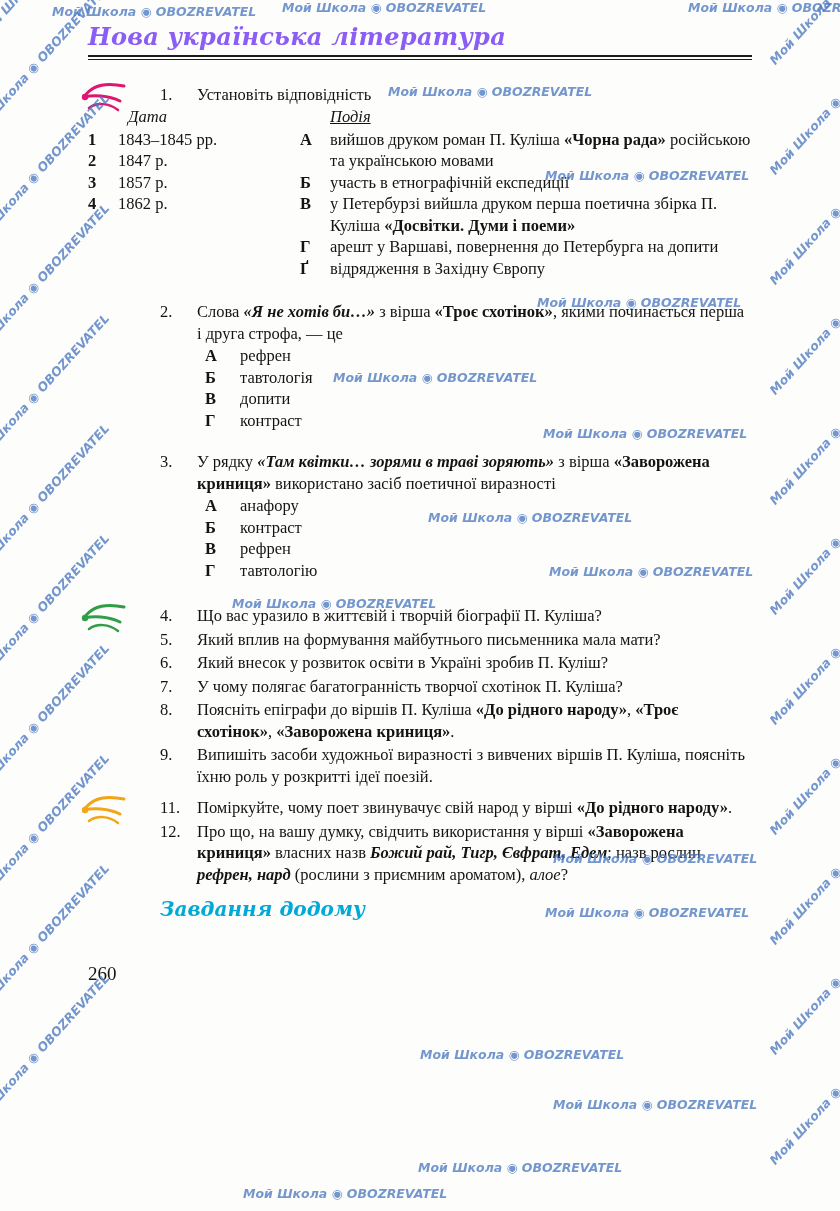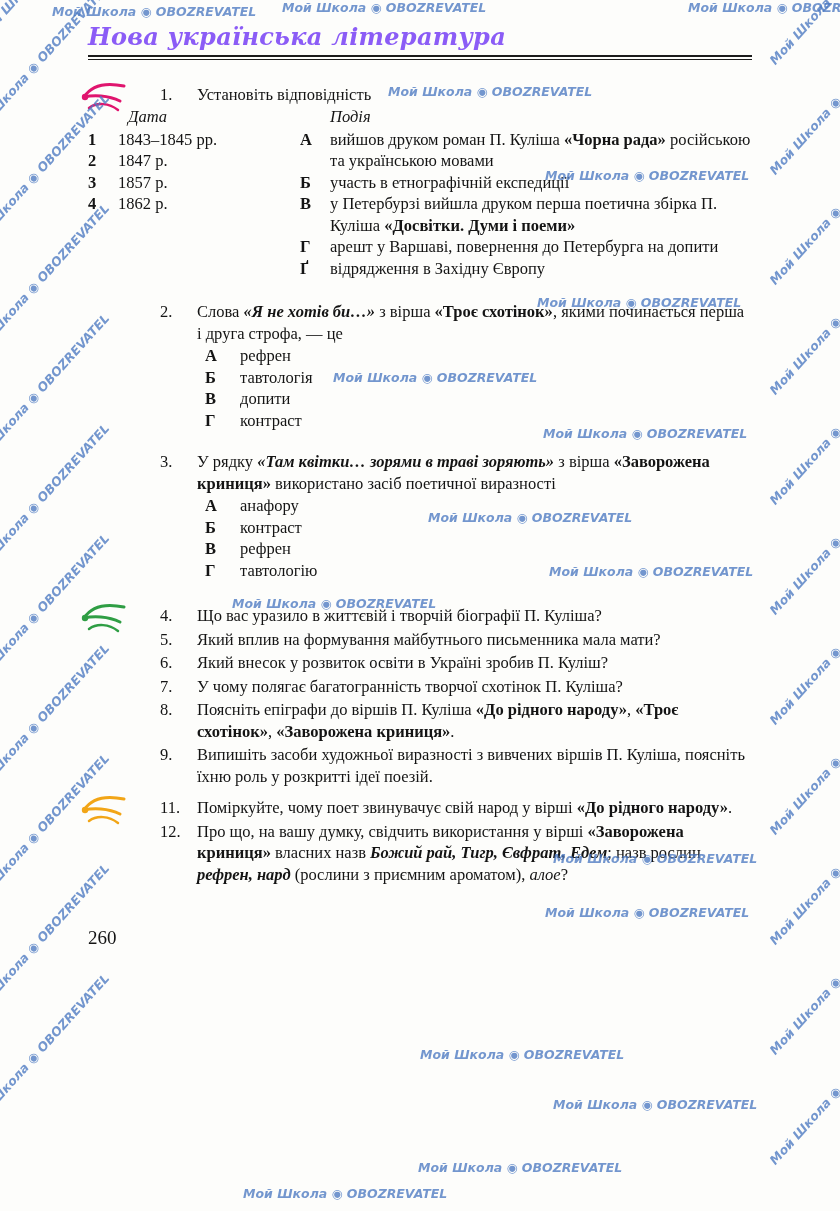--- a/index.html
+++ b/index.html
@@ -38,21 +38,21 @@
   .indent{margin-left:72px;}
   .q-item{display:flex;}
   .q-item + .q-item{margin-top:2px;}
   .q-num{flex:none;width:37px;}
   .q-text{flex:1;}
   .rb{font-weight:bold;}
   .ri{font-style:italic;}
 
   .match-cols{display:flex;font-style:italic;margin-top:1px;}
   .mc-date{width:212px;padding-left:40px;font-family:Liberation Serif, serif;}
-  .mc-event{padding-left:30px;}
+  .mc-event{padding-left:30px;text-decoration:underline;}
   .match{position:relative;margin-top:1px;}
   .match-dates{position:absolute;left:0;top:0;width:212px;}
   .date-row{display:flex;height:21.5px;}
   .dnum{flex:none;width:30px;font-weight:bold;}
   .match-events{margin-left:212px;}
   .event-row{display:flex;}
   .eletter{flex:none;width:30px;font-weight:bold;}
   .etext{flex:1;}
 
   .opts{margin-left:117px;margin-top:1px;}
@@ -242,20 +242,21 @@
       <div class="q-item indent">
         <span class="q-num">11.</span>
         <span class="q-text"><span>Поміркуйте, чому поет звинувачує свій народ у вірші </span><span class="rb">«До рідного народу»</span><span>.</span></span>
       </div>
       <div class="q-item indent">
         <span class="q-num">12.</span>
         <span class="q-text"><span>Про що, на вашу думку, свідчить використання у вірші </span><span class="rb">«Заворожена криниця»</span><span> власних назв </span><span class="rb ri">Божий рай, Тигр, Євфрат, Едем</span><span>; назв рослин </span><span class="rb ri">рефрен, нард</span><span> (рослини з приємним ароматом), </span><span class="ri">алое</span><span>?</span></span>
       </div>
     </section>
 
+    <h2 class="hw-title">Завдання додому</h2>
 
     <div class="page-num">260</div>
   </div>
 
   <div class="watermarks">
       <span class="wm" style="left: 52px; top: 4px;">Мой Школа ◉ OBOZREVATEL</span>
       <span class="wm" style="left: 282px; top: 0px;">Мой Школа ◉ OBOZREVATEL</span>
       <span class="wm" style="left: 688px; top: 0px;">Мой Школа ◉ OBOZREVATEL</span>
       <span class="wm" style="left: 388px; top: 84px;">Мой Школа ◉ OBOZREVATEL</span>
       <span class="wm" style="left: 545px; top: 168px;">Мой Школа ◉ OBOZREVATEL</span>

